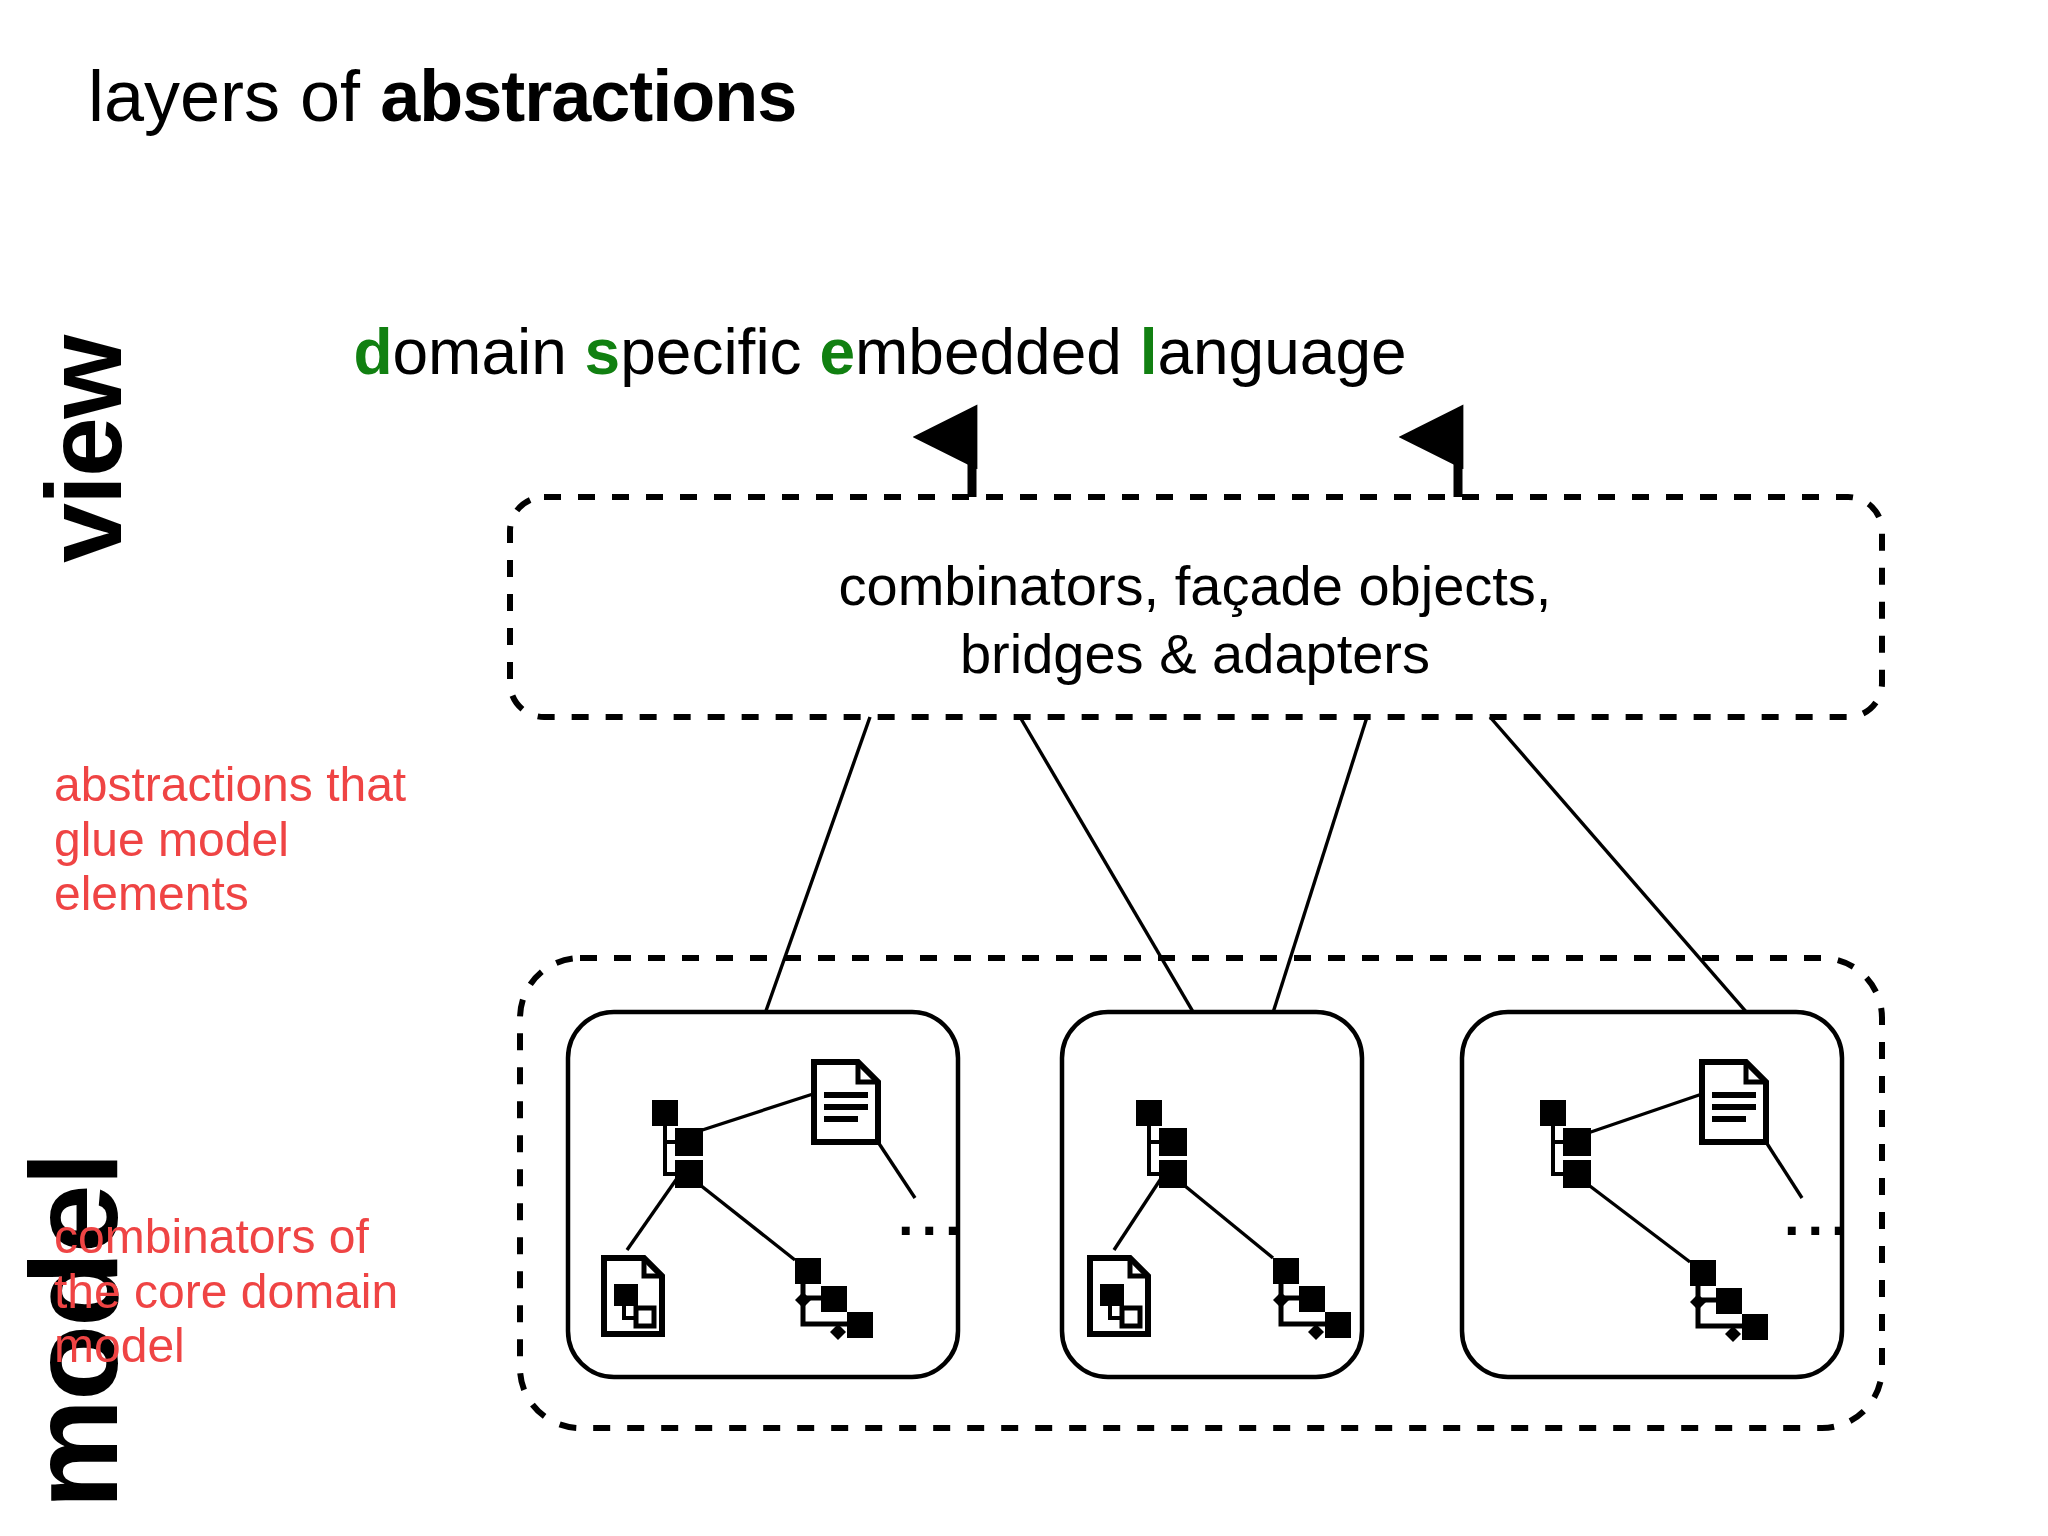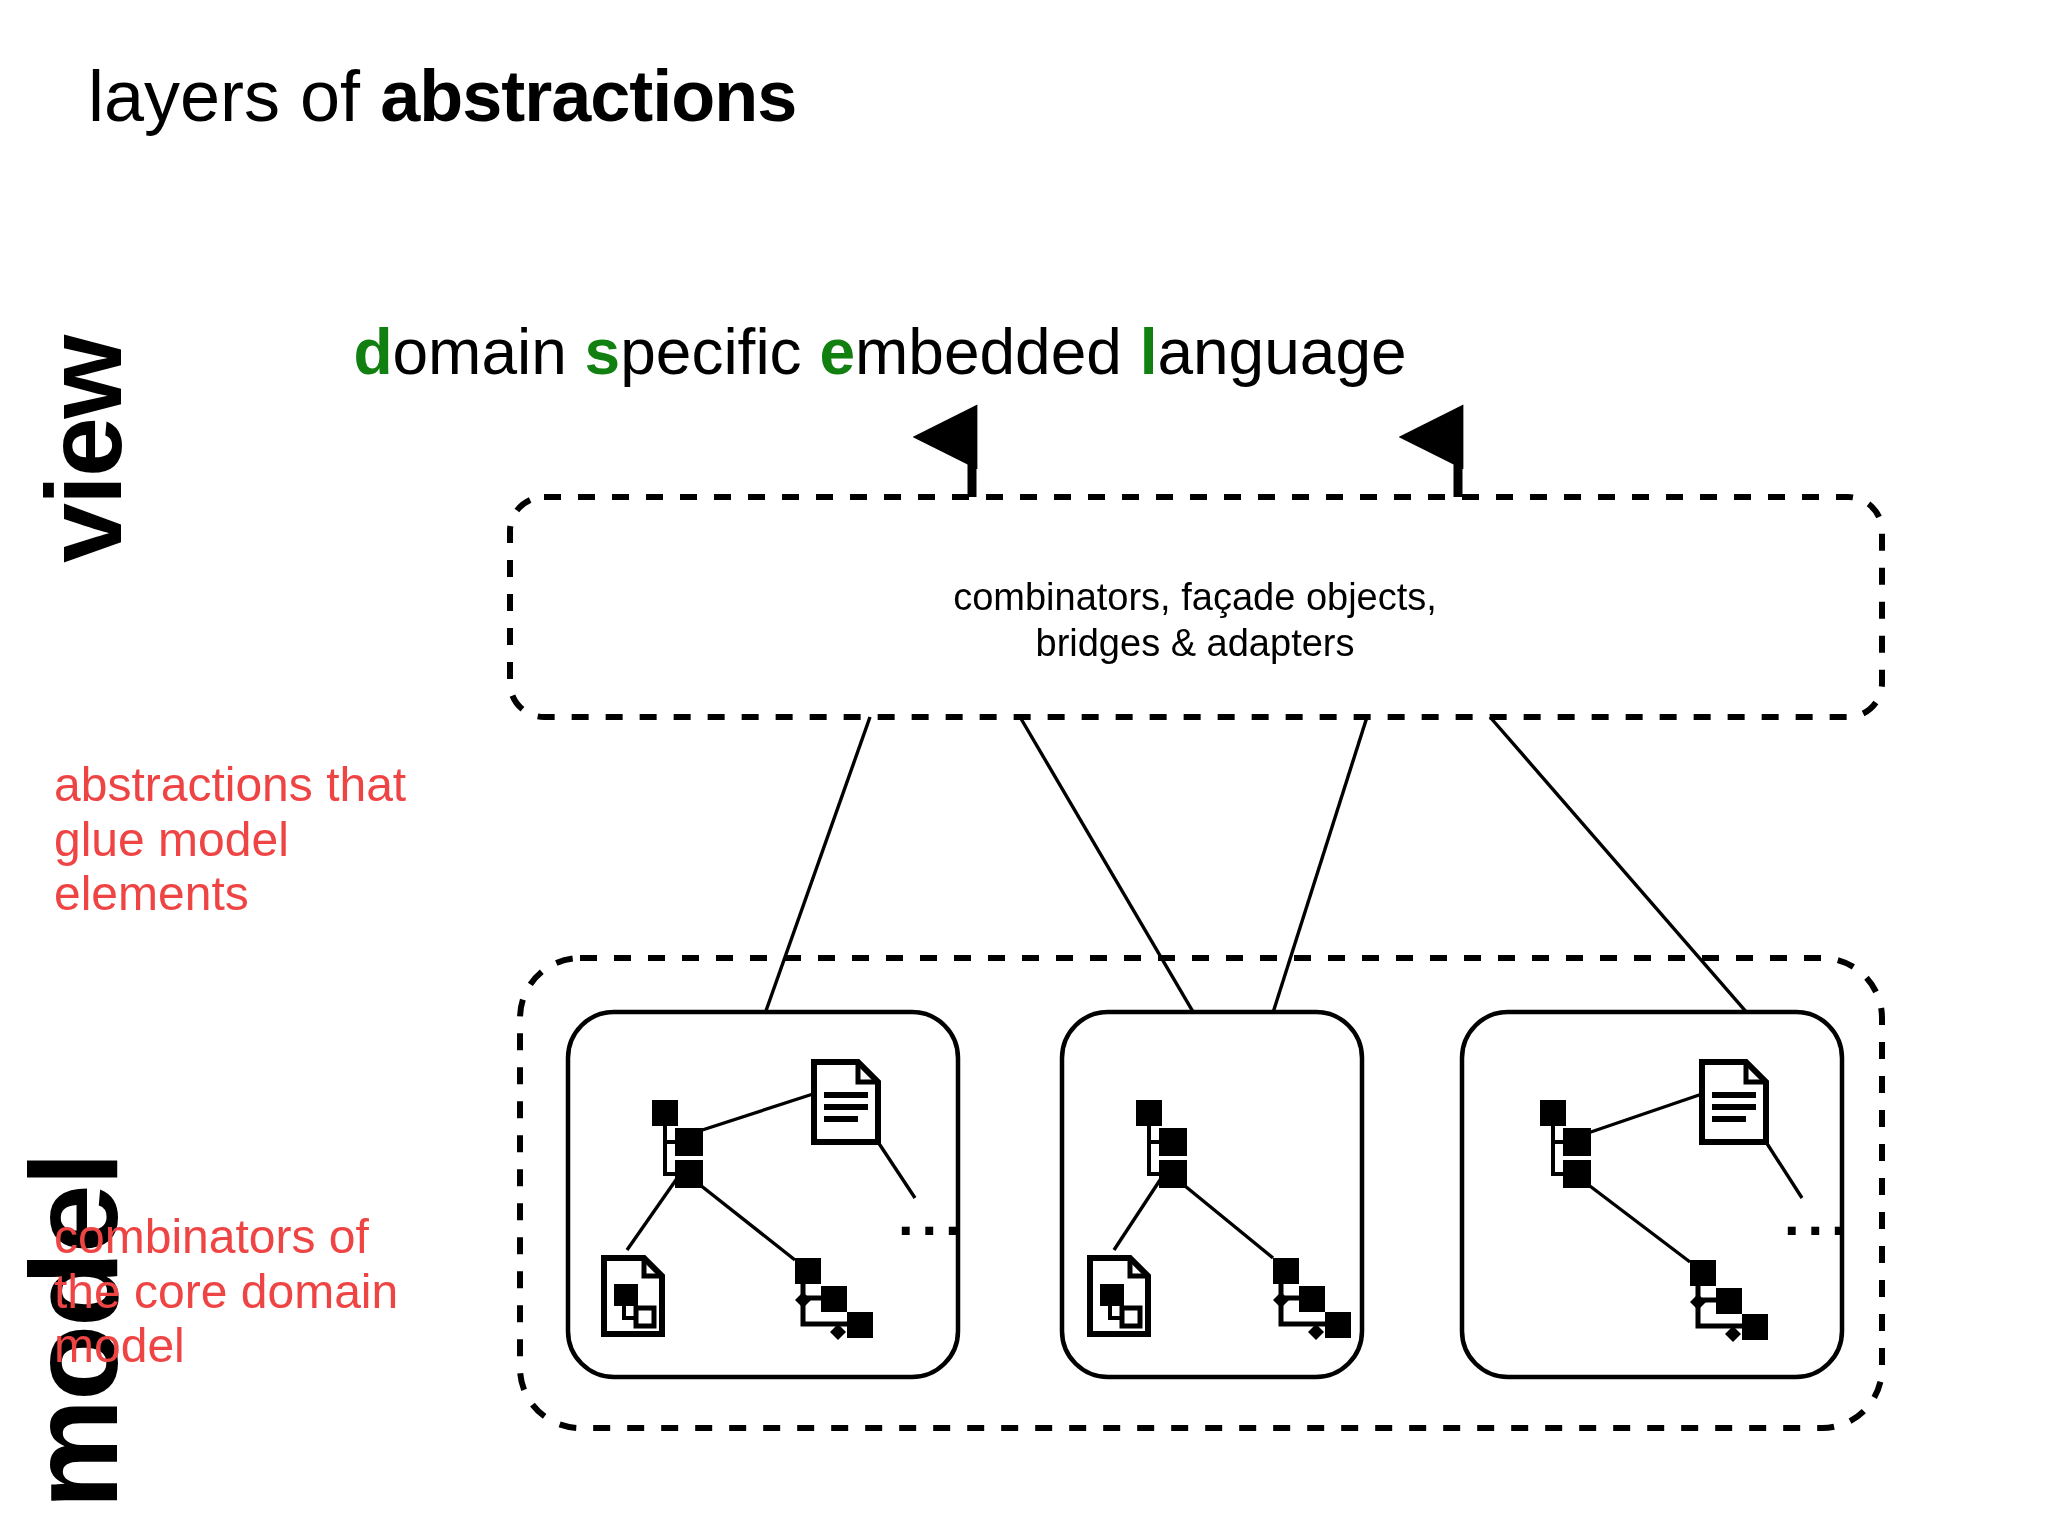--- a/index.html
+++ b/index.html
@@ -87,21 +87,21 @@
   #combinator-text {
     position: absolute;
     left: 510px;
     top: 530px;
     width: 1370px;
     height: 180px;
     display: flex;
     align-items: center;
     justify-content: center;
     text-align: center;
-    font-size: 38px;
+    font-size: 56px;
     line-height: 1.22;
     white-space: pre-line;
   }
 
   
   .ellipsis {
     position: absolute;
     font-size: 56px;
     font-weight: 700;
     letter-spacing: 8px;

